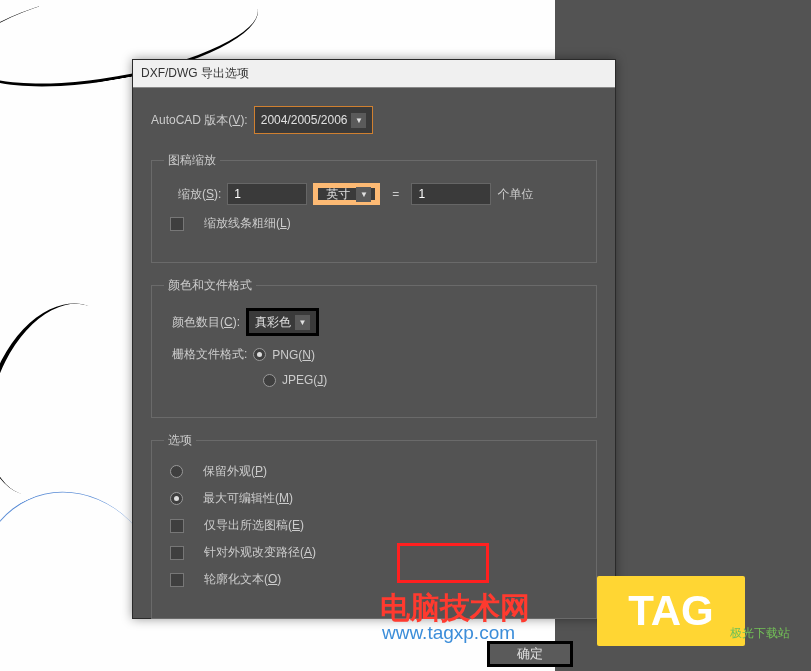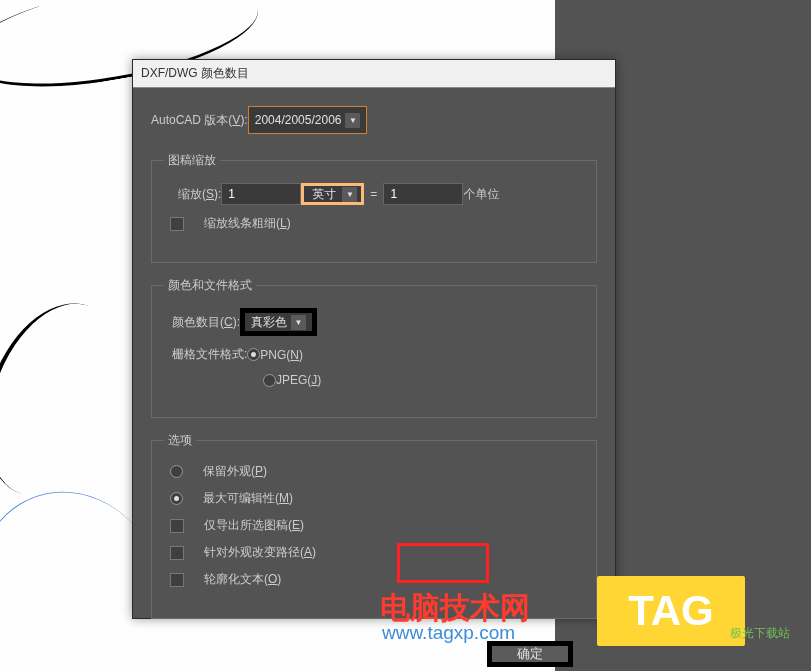--- a/index.html
+++ b/index.html
@@ -71,35 +71,36 @@
     border-bottom: 1px solid #888;
     font-size: 12px;
   }
   .content {
     padding: 18px 18px 10px 18px;
   }
   .row {
     display: flex;
     align-items: center;
     margin-bottom: 10px;
+    gap: 6px;
   }
   .label {
     color: #ccc;
     font-size: 12px;
   }
   .dropdown {
     display: inline-flex;
     align-items: center;
     border: 1px solid #d08030;
     background: #3a3a3a;
     height: 28px;
     padding: 0 6px;
     gap: 4px;
   }
-  .dropdown.grey { border: 5px solid #000000; }
+  .dropdown.grey { border: 3px solid #000000; }
   .dropdown-text { color: #e0e0e0; font-size: 12px; }
   .dropdown-arrow {
     width: 15px; height: 15px;
     background: #5a5a5a;
     display: flex; align-items: center; justify-content: center;
     font-size: 8px;
   }
   fieldset {
     border: 1px solid #6a6a6a;
     padding: 14px 12px 20px 12px;
@@ -152,21 +153,21 @@
   .buttons {
     display: flex;
     justify-content: flex-end;
     gap: 20px;
     padding: 8px 24px 0 0;
   }
   .btn {
     width: 86px;
     height: 26px;
     background: #5a5a5a;
-    border: 5px solid #000000;
+    border: 3px solid #000000;
     color: #e0e0e0;
     display: flex;
     align-items: center;
     justify-content: center;
     font-size: 13px;
     cursor: pointer;
   }
   .btn-highlight {
     position: absolute;
     border: 3px solid #ff2020;
@@ -203,39 +204,39 @@
   }
   .tag-sub {
     position: absolute;
     left: 730px; top: 625px;
     font-size: 12px;
     color: #73c257;
   }
   .unit-dd {
     display: inline-flex;
     align-items: center;
-    border: 3px solid #fdba74;
+    border: 5px solid #fdba74;
     background: #3a3a3a;
     height: 22px;
     padding: 0 4px 0 8px;
     gap: 6px;
   }
 </style>
 </head>
 <body>
 
 <div class="bg-left"></div>
 <div class="bg-right"></div>
 <div class="curve1"></div>
 <div class="curve2"></div>
 <div class="curve3"></div>
 
 <div class="dialog">
   <div class="titlebar">
-    <span>DXF/DWG 颜色数目</span>
+    <span>DXF/DWG 导出选项</span>
   </div>
   <div class="content">
 
     <div class="row" style="margin-bottom:18px;">
       <span class="label">
         <span>AutoCAD 版本(</span><span class="key">V</span><span>):</span>
       </span>
       <div class="dropdown">
         <span class="dropdown-text">2004/2005/2006</span>
         <span class="dropdown-arrow">▼</span>

